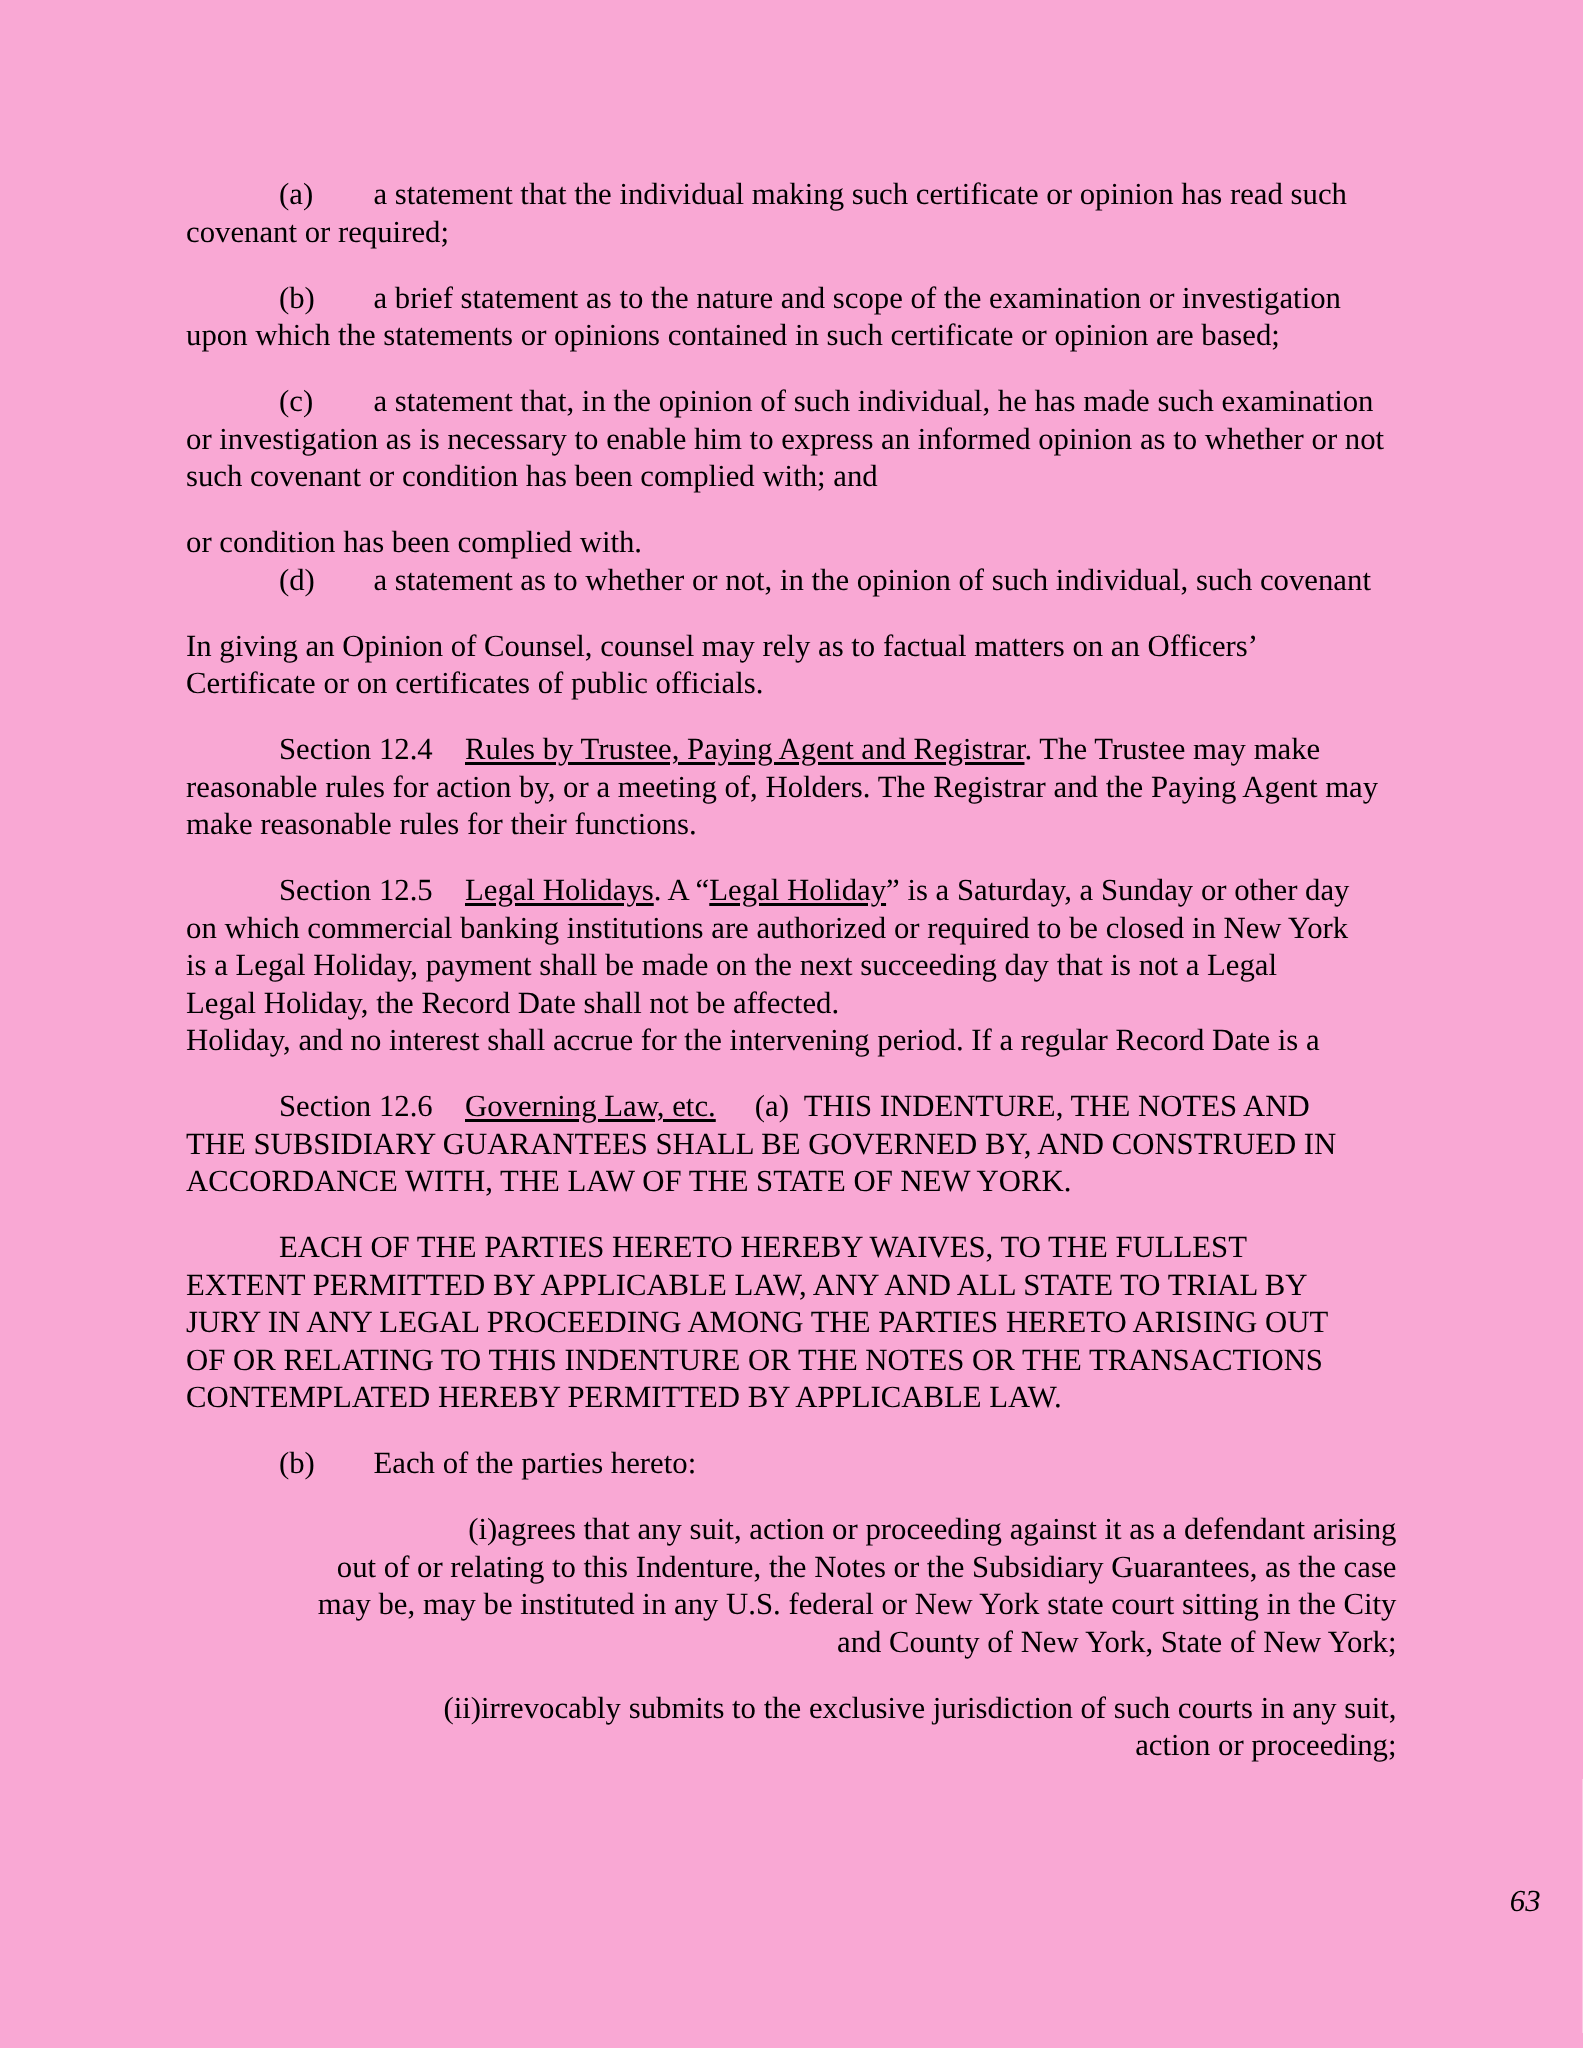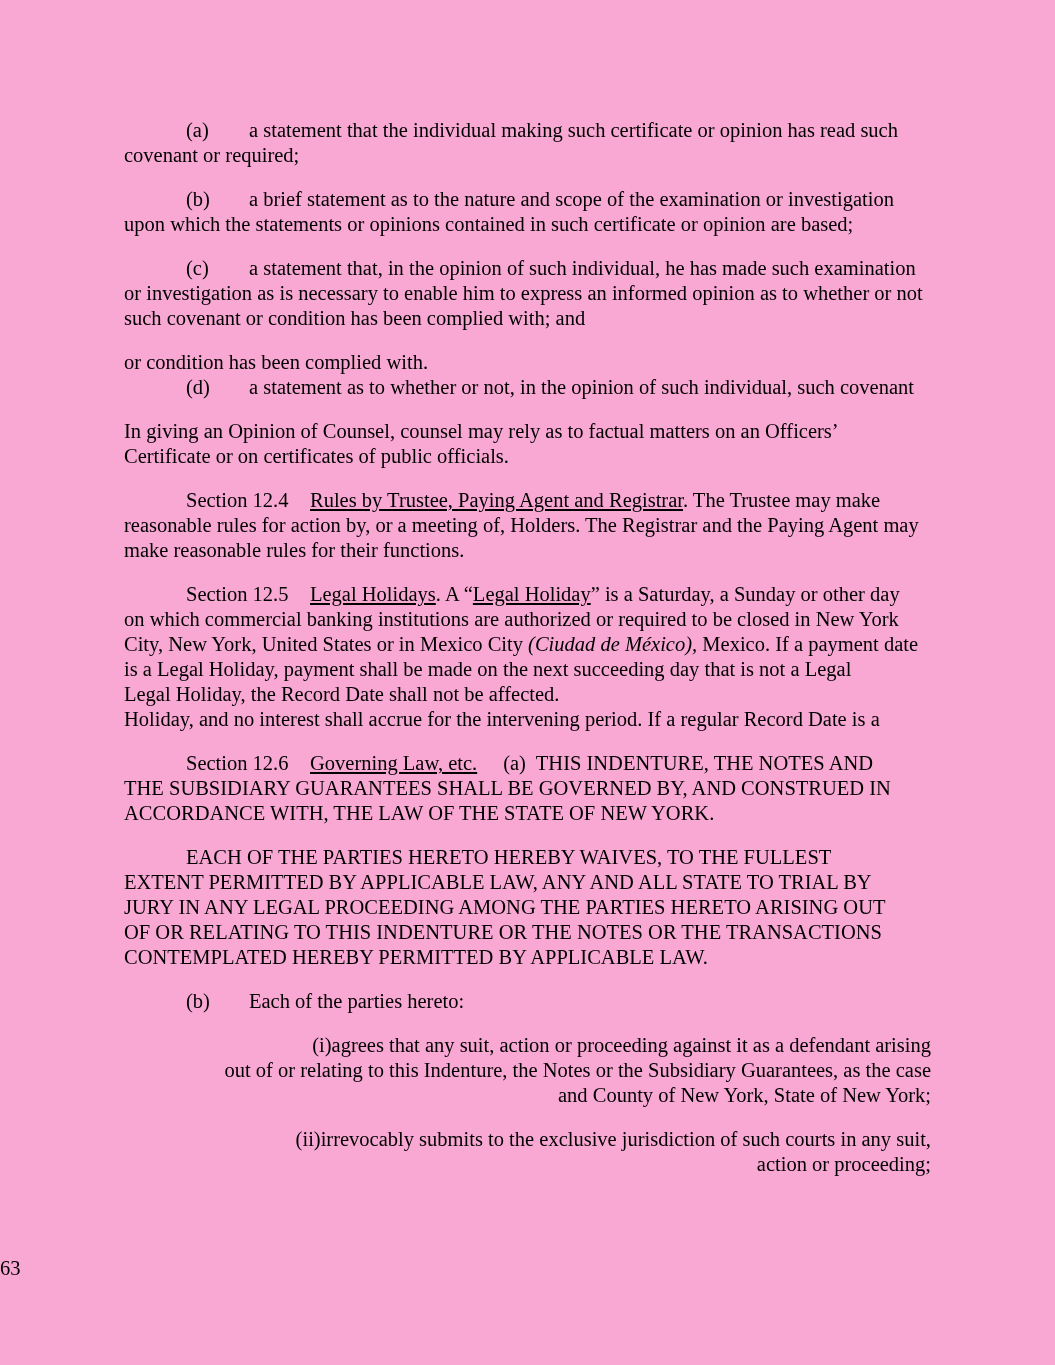--- a/index.html
+++ b/index.html
@@ -59,21 +59,22 @@
     margin-top: 32px;
   }
   .i {
     font-style: italic;
   }
   .footer {
     position: absolute;
     top: 1256px;
     left: 0;
     width: 1027px;
-    text-align: left;
+    text-align: right;
+    font-style: italic;
   }
 </style>
 </head>
 <body>
 
 <div class="page">
   <div class="content">
       <div class="block">
         <div class="line fi"><span class="lbl">(a)</span><span>a statement that the individual making such certificate or opinion has read such</span></div>
         <div class="line"><span>covenant or required;</span></div>
@@ -96,21 +97,20 @@
         <div class="line"><span>Certificate or on certificates of public officials.</span></div>
       </div>
       <div class="block">
         <div class="line fi"><span class="seclbl">Section 12.4</span><span class="u">Rules by Trustee, Paying Agent and Registrar</span><span>. The Trustee may make</span></div>
         <div class="line"><span>reasonable rules for action by, or a meeting of, Holders. The Registrar and the Paying Agent may</span></div>
         <div class="line"><span>make reasonable rules for their functions.</span></div>
       </div>
       <div class="block">
         <div class="line fi"><span class="seclbl">Section 12.5</span><span class="u">Legal Holidays</span><span>. A “</span><span class="u">Legal Holiday</span><span>” is a Saturday, a Sunday or other day</span></div>
         <div class="line"><span>on which commercial banking institutions are authorized or required to be closed in New York</span></div>
-        <div class="line"><span>City, New York, United States or in Mexico City </span><span class="i">(Ciudad de México),</span><span> Mexico. If a payment date</span></div>
         <div class="line"><span>is a Legal Holiday, payment shall be made on the next succeeding day that is not a Legal</span></div>
         <div class="line"><span>Legal Holiday, the Record Date shall not be affected.</span></div>
         <div class="line"><span>Holiday, and no interest shall accrue for the intervening period. If a regular Record Date is a</span></div>
       </div>
       <div class="block">
         <div class="line fi"><span class="seclbl">Section 12.6</span><span class="u">Governing Law, etc.</span><span class="gap"></span><span>(a)  THIS INDENTURE, THE NOTES AND</span></div>
         <div class="line"><span>THE SUBSIDIARY GUARANTEES SHALL BE GOVERNED BY, AND CONSTRUED IN</span></div>
         <div class="line"><span>ACCORDANCE WITH, THE LAW OF THE STATE OF NEW YORK.</span></div>
       </div>
       <div class="block">
@@ -119,20 +119,21 @@
         <div class="line"><span>JURY IN ANY LEGAL PROCEEDING AMONG THE PARTIES HERETO ARISING OUT</span></div>
         <div class="line"><span>OF OR RELATING TO THIS INDENTURE OR THE NOTES OR THE TRANSACTIONS</span></div>
         <div class="line"><span>CONTEMPLATED HEREBY PERMITTED BY APPLICABLE LAW.</span></div>
       </div>
       <div class="block">
         <div class="line fi"><span class="lbl">(b)</span><span>Each of the parties hereto:</span></div>
       </div>
       <div class="block indented">
         <div class="line fi"><span class="lbl">(i)</span><span>agrees that any suit, action or proceeding against it as a defendant arising</span></div>
         <div class="line"><span>out of or relating to this Indenture, the Notes or the Subsidiary Guarantees, as the case</span></div>
+        <div class="line"><span>may be, may be instituted in any U.S. federal or New York state court sitting in the City</span></div>
         <div class="line"><span>and County of New York, State of New York;</span></div>
       </div>
       <div class="block indented">
         <div class="line fi"><span class="lbl">(ii)</span><span>irrevocably submits to the exclusive jurisdiction of such courts in any suit,</span></div>
         <div class="line"><span>action or proceeding;</span></div>
       </div>
     </div>
   <div class="footer">63</div>
 </div>
 

